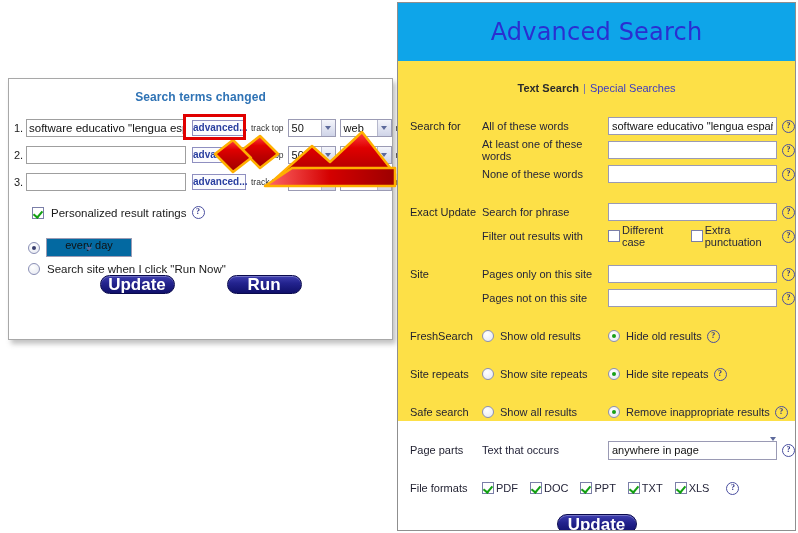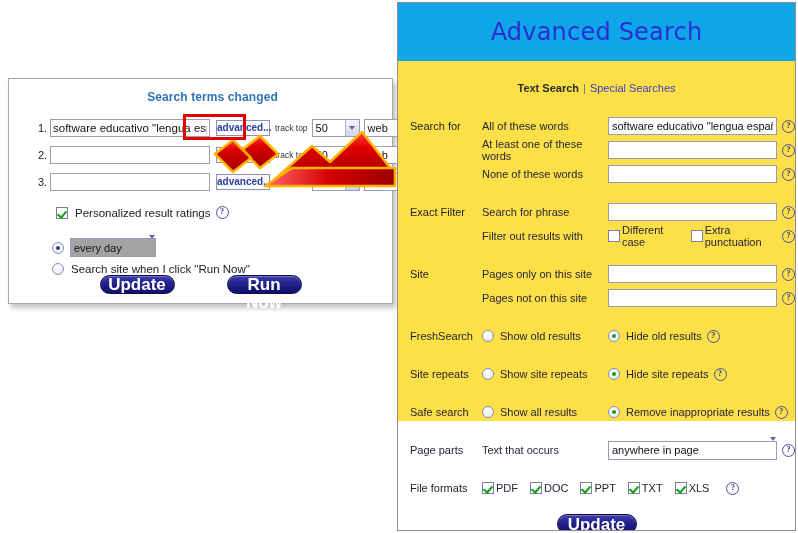--- a/index.html
+++ b/index.html
@@ -15,26 +15,25 @@
     overflow: hidden;
     background: #ffffff;
   }
 
   
   #left-panel {
     position: absolute;
     left: 8px;
     top: 78px;
     width: 385px;
-    height: 226px;
+    height: 262px;
     background: #ffffff;
     border: 1px solid #a8a8a8;
     box-sizing: border-box;
     box-shadow: 3px 4px 5px rgba(120,120,120,0.45);
-    padding-left: 24px;
   }
   .lp-title {
     text-align: center;
     color: #2f73b5;
     font-size: 12px;
     font-weight: bold;
     padding-top: 11px;
     letter-spacing: .1px;
   }
   .term-rows { margin-top: 13px; }
@@ -143,23 +142,24 @@
     color: #1a1a1a;
     margin-left: 7px;
     white-space: nowrap;
   }
   .freq-select {
     margin-left: 6px;
     width: 86px;
     height: 19px;
     box-sizing: border-box;
     border: 1px solid #9b9bb4;
-    background: #a3a3a3;
+    background: #0369a1;
     display: inline-flex;
     align-items: center;
+    flex-direction: column;
   }
   .freq-select .val {
     font-size: 11px;
     color: #111;
     padding: 0 3px;
     flex: 1;
     white-space: nowrap;
   }
 
   .lp-buttons {
@@ -532,21 +532,21 @@
           <div class="frow">
             <span class="fcat"></span>
             <span class="flabel">None of these words</span>
             <input class="ftext" type="text" value="" style="">
             <span class="qmark">?</span>
           </div>
         </div>
 
         <div class="grp">
           <div class="frow">
-            <span class="fcat">Exact Filter</span>
+            <span class="fcat">Exact Update</span>
             <span class="flabel">Search for phrase</span>
             <input class="ftext" type="text" value="" style="">
             <span class="qmark">?</span>
           </div>
           <div class="frow">
             <span class="fcat"></span>
             <span class="flabel">Filter out results with</span>
             <span class="ff">
               <span class="cbinline">
                 <span class="cbox"></span>

